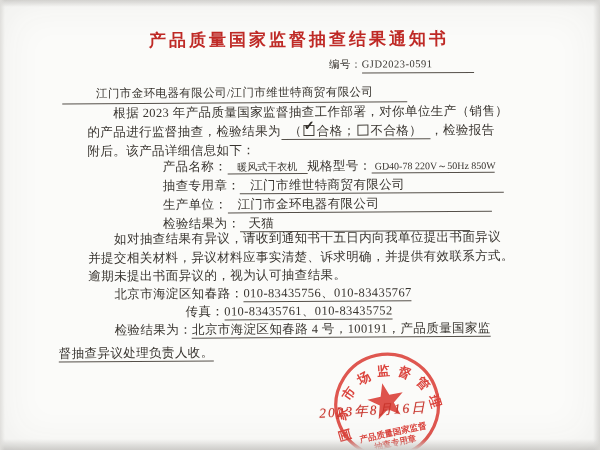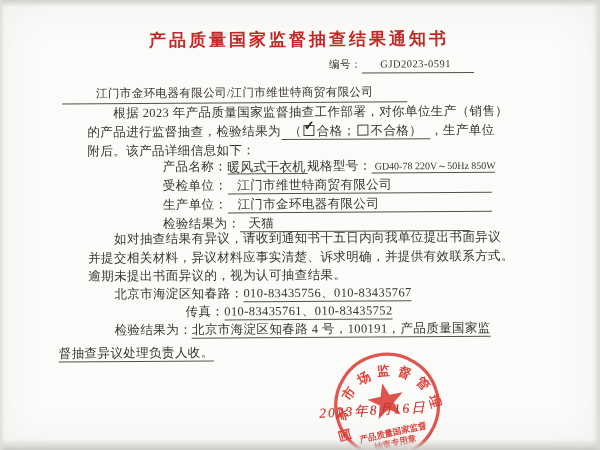--- a/index.html
+++ b/index.html
@@ -20,34 +20,34 @@
   .page{position:absolute;inset:0;transform:rotate(-0.35deg);}
   .line{position:absolute;white-space:nowrap;font-size:12.5px;line-height:16px;
     letter-spacing:0.4px;}
   .title{
     position:absolute;left:0;top:28px;width:600px;text-align:center;
     font-family:"Liberation Sans","DejaVu Sans",sans-serif;
     font-weight:bold;font-size:17px;letter-spacing:3px;color:#bf2a26;
   }
   .serial{left:330px;top:57px;font-size:10.5px;}
   .ul{border-bottom:1px solid #55504a;display:inline-block;}
-  .serial .ul{width:108px;text-align:center;padding-right:4px;letter-spacing:0.5px;}
+  .serial .ul{width:108px;text-align:left;padding-right:4px;letter-spacing:0.5px;}
   .addressee{
     left:63px;top:84px;width:345px;text-align:center;font-size:11.5px;
     border-bottom:1px solid #55504a;padding-bottom:2px;white-space:nowrap;
   }
   
   .cb{display:inline-block;width:9px;height:9px;border:1px solid #46423c;
     vertical-align:-1px;position:relative;margin:0 2px;}
   .cb .tick{position:absolute;left:-1px;top:-8px;font-size:13px;color:#2f2b26;
     font-weight:bold;}
   .result-ul{padding:0 8px;}
   
   .field{left:163px;}
-  .u-prod{width:80px;text-align:left;font-size:13px;letter-spacing:0;height:14px;vertical-align:bottom;}
+  .u-prod{width:80px;text-align:center;font-size:10px;letter-spacing:0;height:14px;vertical-align:bottom;}
   .u-spec{width:120px;text-align:left;font-size:10px;letter-spacing:0;height:14px;vertical-align:bottom;padding-left:3px;}
   .u-insp{width:254px;padding-left:10px;}
   .u-prod2{width:254px;padding-left:10px;}
   .u-plat{width:222px;padding-left:8px;}
   
   .stamp{position:absolute;left:329px;top:349px;width:114px;height:114px;
     transform:rotate(-12deg);opacity:0.92;}
   .stamp-date{
     position:absolute;left:318px;top:401px;width:150px;z-index:3;
     color:#c8352c;font-size:13.5px;font-style:italic;letter-spacing:2px;
@@ -66,31 +66,31 @@
 
   <div class="line serial">
     <span>编号：</span><span class="ul">GJD2023-0591</span>
   </div>
 
   <div class="line addressee">江门市金环电器有限公司/江门市维世特商贸有限公司</div>
 
   <div class="line" style="left:114px;top:104px;">根据 2023 年产品质量国家监督抽查工作部署，对你单位生产（销售）</div>
 
   <div class="line" style="left:88px;top:123px;">
-    <span>的产品进行监督抽查，检验结果为</span><span class="ul result-ul"><span>（</span><span class="cb"><span class="tick">✓</span></span><span>合格；</span><span class="cb"></span><span>不合格）</span></span><span>，生产单位</span>
+    <span>的产品进行监督抽查，检验结果为</span><span class="ul result-ul"><span>（</span><span class="cb"><span class="tick">✓</span></span><span>合格；</span><span class="cb"></span><span>不合格）</span></span><span>，检验报告</span>
   </div>
 
   <div class="line" style="left:88px;top:142px;">附后。该产品详细信息如下：</div>
 
   <div class="line field" style="top:158px;">
     <span>产品名称：</span><span class="ul u-prod">暖风式干衣机</span><span>规格型号：</span><span class="ul u-spec">GD40-78  220V～50Hz  850W</span>
   </div>
 
   <div class="line field" style="top:177px;">
-    <span>受检单位：</span><span class="ul u-insp">江门市维世特商贸有限公司</span>
+    <span>抽查专用章：</span><span class="ul u-insp">江门市维世特商贸有限公司</span>
   </div>
 
   <div class="line field" style="top:196px;">
     <span>生产单位：</span><span class="ul u-prod2">江门市金环电器有限公司</span>
   </div>
 
   <div class="line field" style="top:215px;">
     <span>检验结果为：</span><span class="ul u-plat">天猫</span>
   </div>
 

